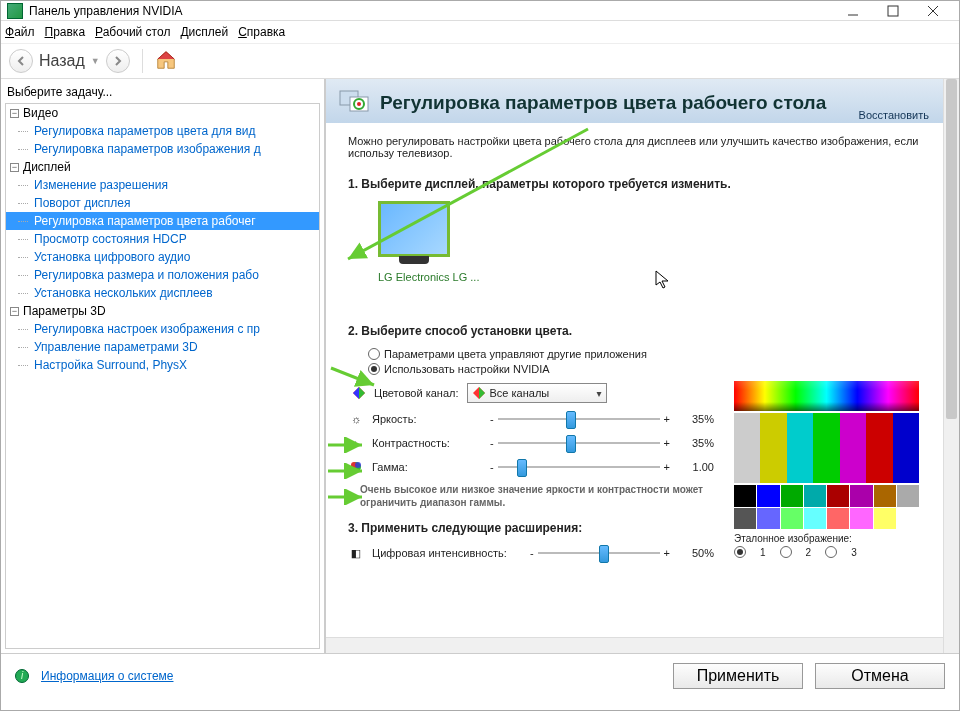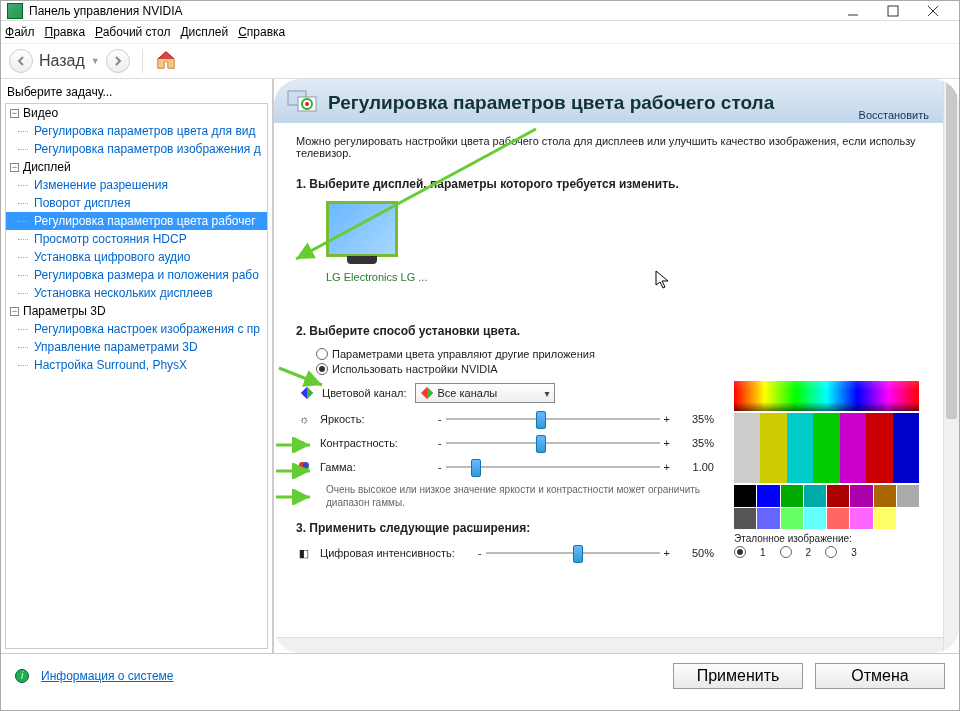--- a/index.html
+++ b/index.html
@@ -11,30 +11,30 @@
   .win-btn svg{width:12px;height:12px;}
   .menubar { height:22px; padding:0 4px; display:flex; gap:10px; align-items:center; font-size:12px;}
   .menubar span { text-decoration: underline; text-decoration-color:transparent; }
   .menubar span::first-letter{ text-decoration: underline; }
   .toolbar { height:36px; border-top:1px solid #eee; border-bottom:1px solid #ddd; display:flex; align-items:center; padding:0 8px; gap:6px;}
   .nav-btn { width:24px;height:24px;border:1px solid #ccc;border-radius:50%; background:linear-gradient(#fff,#eee); display:flex;align-items:center;justify-content:center;}
   .nav-text { color:#404040; font-size:16px;}
   .sep { width:1px; height:24px; background:#ddd; margin:0 6px;}
   .home-icon svg{width:22px;height:22px;}
   .body-row { display:flex; height:574px; }
-  .sidebar { width:272px; border-right:1px solid #ccc; padding:4px; display:flex; flex-direction:column;}
+  .sidebar { width:324px; border-right:1px solid #ccc; padding:4px; display:flex; flex-direction:column;}
   .sidebar-title { font-size:12px; padding:2px 2px 4px; }
   .tree { flex:1; border:1px solid #ccc; overflow:hidden; font-size:12px; color:#0066cc; background:#fff;}
   .tree-cat { color:#000; padding:2px 4px; display:flex; align-items:center; gap:4px;}
   .tree-box{width:9px;height:9px;border:1px solid #888;display:flex;align-items:center;justify-content:center;font-size:9px;line-height:7px;color:#555;background:#fff;}
   .tree-item { padding:2px 4px 2px 28px; white-space:nowrap; overflow:hidden; text-overflow:clip; position:relative;}
   .tree-item.selected { background:#3399ff; color:#fff;}
   .tree-item::before{content:"";position:absolute;left:12px;top:50%;width:10px;border-top:1px dotted #aaa;}
   .content { flex:1; border-left:1px solid #ccc; display:flex; flex-direction:column; position:relative;}
-  .content-scroll { flex:1; overflow:hidden; position:relative;border-radius:26px;}
+  .content-scroll { flex:1; overflow:hidden; position:relative;}
   .header-band { background:linear-gradient(#e0eaf4,#c2d6ea); padding:8px 12px 4px; display:flex; align-items:center; gap:10px; position:relative;}
   .header-band .page-icon{width:32px;height:32px;}
   .header-band h1{font-size:19px; font-weight:bold; color:#133;}
   .restore { position:absolute; right:30px; bottom:2px; font-size:11px; color:#135;}
   .inner { padding:12px 40px 12px 22px; font-size:12px; color:#222;}
   .desc { font-size:11px; margin-bottom:18px;}
   .step-title{font-weight:bold; margin:12px 0 10px;}
   .monitor-box{display:inline-block; text-align:center; margin-left:30px;}
   .monitor-img{width:72px;height:56px;border:3px solid #7b3; background:linear-gradient(135deg,#6ab8ff,#a8d8ff);position:relative;}
   .monitor-img::after{content:"";position:absolute;bottom:-10px;left:50%;transform:translateX(-50%);width:30px;height:8px;background:#333;border-radius:0 0 4px 4px;}
@@ -44,21 +44,21 @@
   .radio.checked::after{content:"";width:6px;height:6px;background:#333;border-radius:50%;}
   .settings-panel{display:flex; gap:20px; margin-top:6px;}
   .sliders{flex:1;}
   .slider-row{display:flex;align-items:center;gap:8px;margin:8px 0;font-size:11px;}
   .slider-row .icon{width:16px;height:16px;display:flex;align-items:center;justify-content:center;}
   .slider-row .label{width:110px;}
   .slider-bar{flex:1;display:flex;align-items:center;gap:4px;}
   .track{flex:1;height:2px;background:#bbb;position:relative;}
   .thumb{position:absolute;top:-7px;width:10px;height:18px;background:linear-gradient(#6bf,#39d);border:1px solid #17a;border-radius:2px;}
   .val{width:36px;text-align:right;}
-  .note{font-size:10px;color:#666;margin:6px 0 6px 30px; line-height:1.3;}
+  .note{font-size:10px;color:#666;margin:6px 0 6px 12px; line-height:1.3;font-weight:bold;}
   .preview{width:185px;}
   .gradient-box{height:30px;background:linear-gradient(to right,#f00,#ff0,#0f0,#0ff,#00f,#f0f,#f00);position:relative;}
   .gradient-box::after{content:"";position:absolute;inset:0;background:linear-gradient(#fff2,transparent 30%,transparent 70%,#0008);}
   .color-bars{display:grid;grid-template-columns:repeat(7,1fr);height:70px;margin-top:2px;}
   .swatches{display:grid;grid-template-columns:repeat(8,1fr);grid-template-rows:repeat(2,1fr);height:44px;margin-top:2px;gap:1px;}
   .ref-label{font-size:10px;margin-top:4px;}
   .ref-radios{display:flex;gap:14px;margin-top:2px;font-size:10px; align-items:center;}
   .channel-row{display:flex;align-items:center;gap:8px;margin:2px 0 6px 4px;font-size:11px;}
   .channel-select{width:140px;height:20px;border:1px solid #888;background:linear-gradient(#fff,#eee);display:flex;align-items:center;padding:0 4px;gap:4px;font-size:11px;}
   .channel-select::after{content:"▾";margin-left:auto;font-size:10px;color:#444;}

